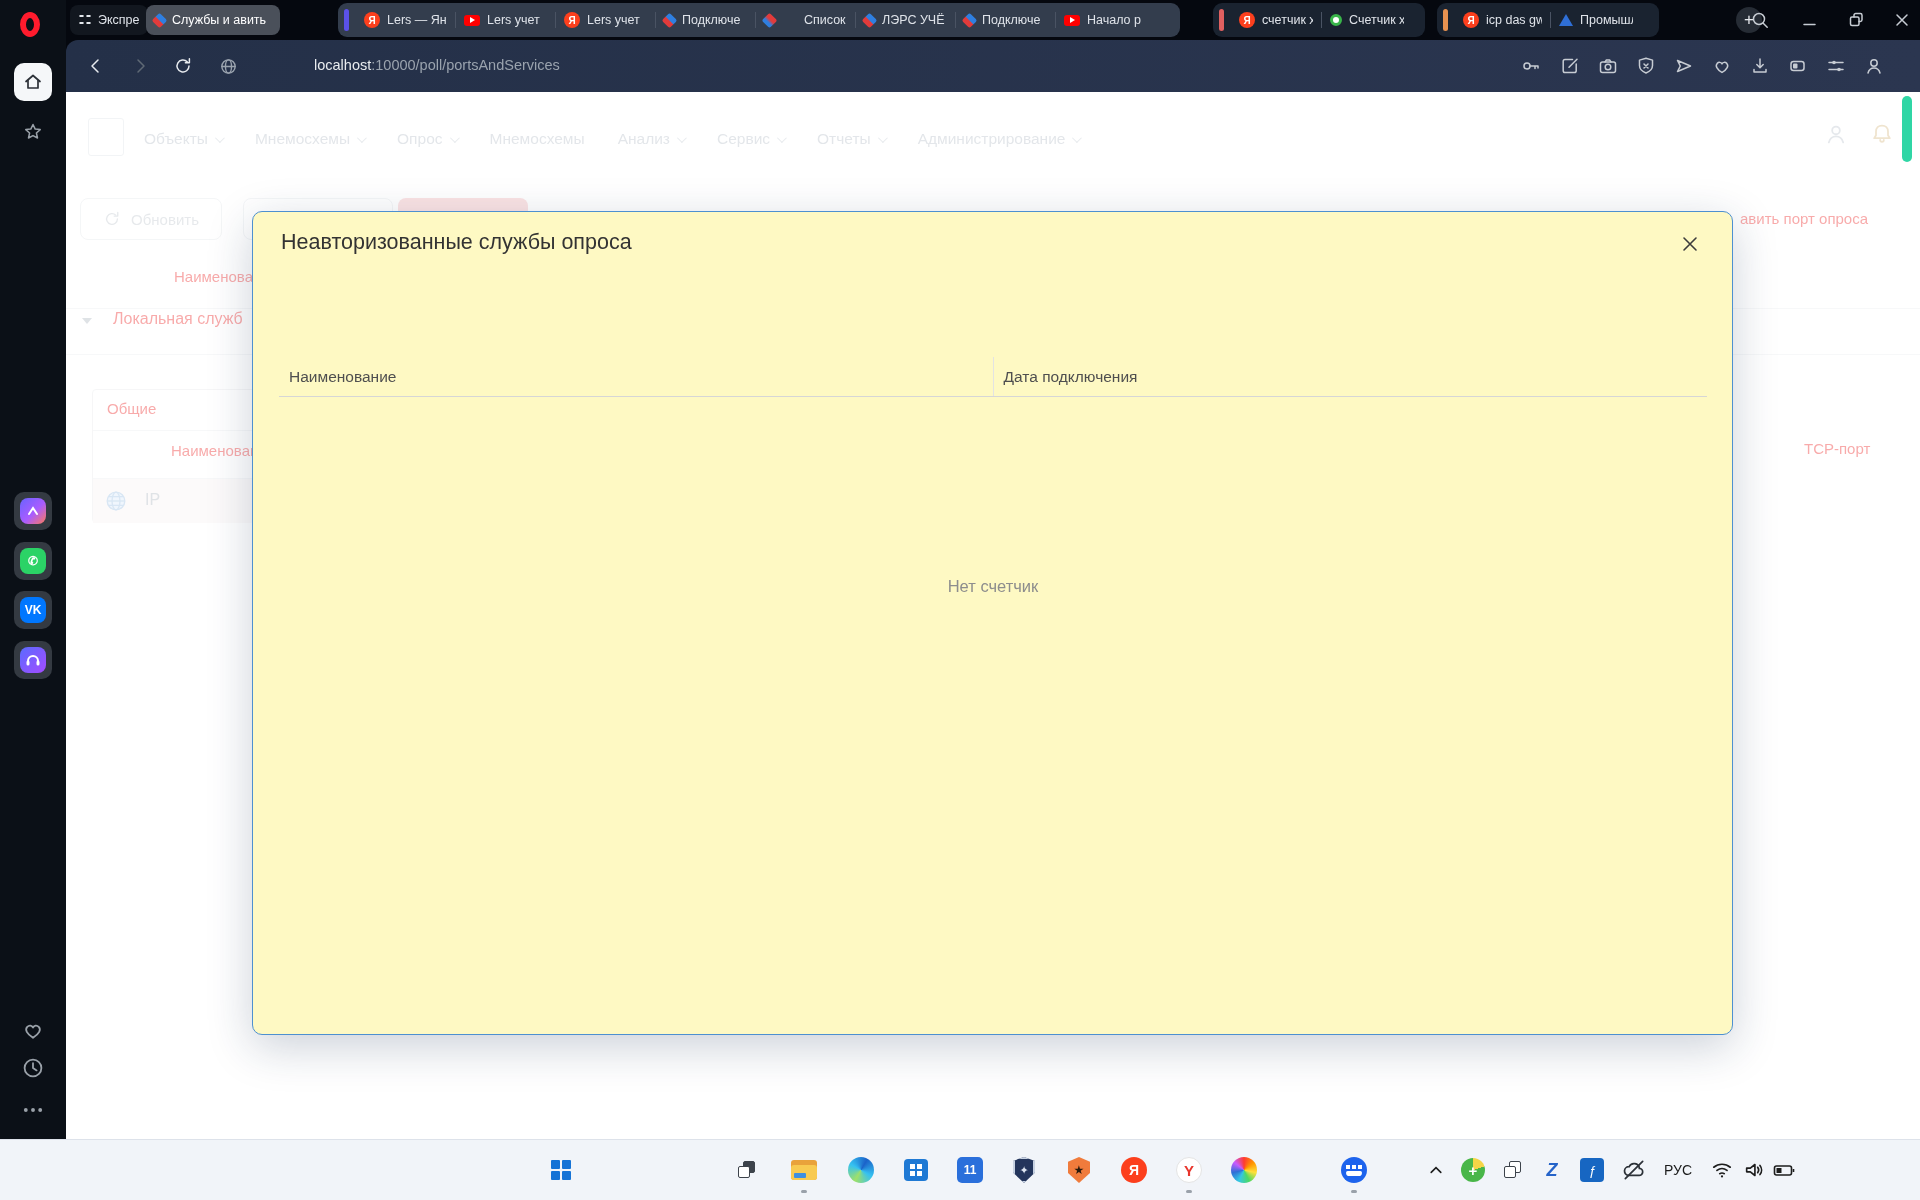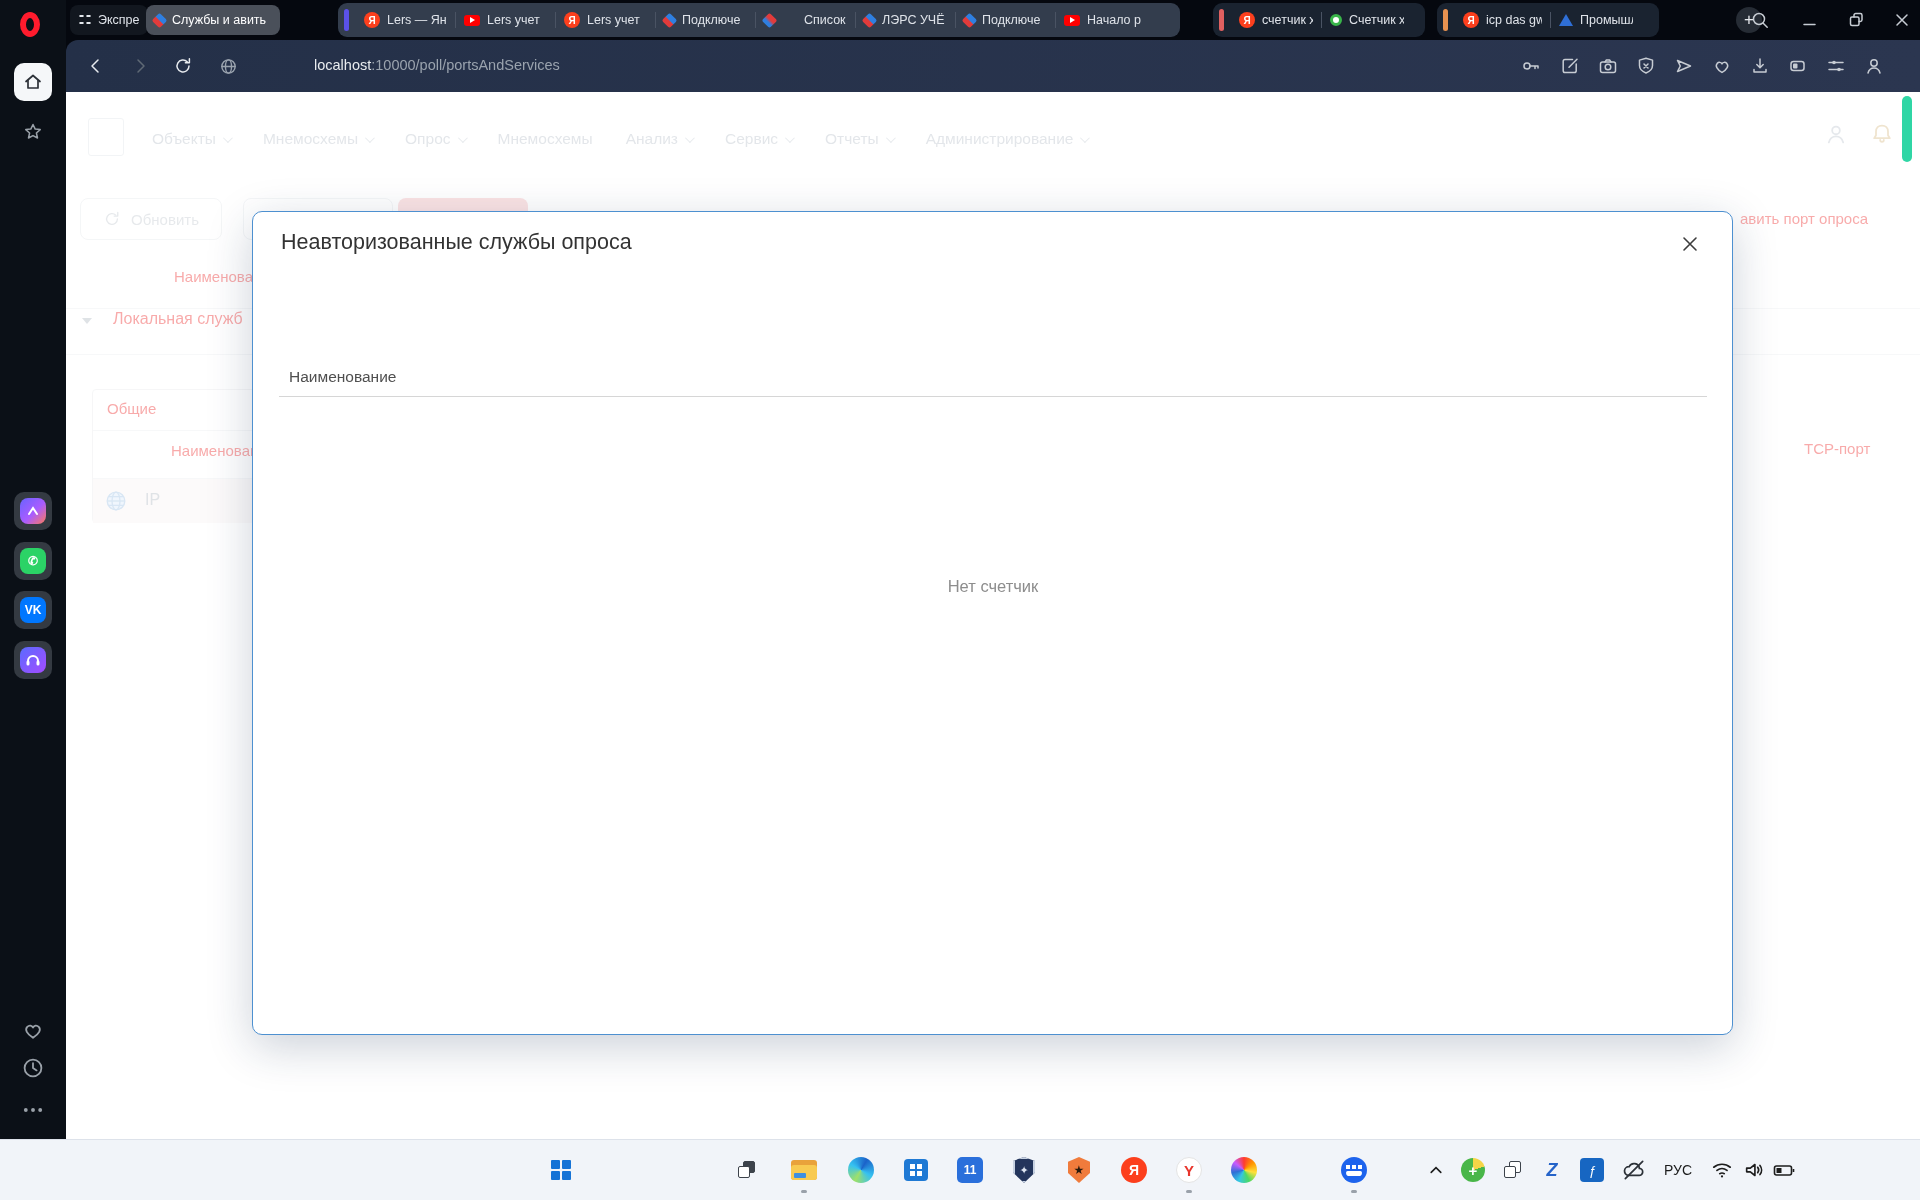--- a/index.html
+++ b/index.html
@@ -56,35 +56,35 @@
   .msg{background:#343a42;}
   .msg .bubble{width:26px;height:26px;border-radius:8px;display:flex;align-items:center;justify-content:center;color:#fff;font-size:12px;font-weight:bold;}
   .bub-aria{background:linear-gradient(135deg,#6a63ff,#a95cff 55%,#ff7a59);}
   .bub-wa{border-radius:50%;background:#2bd366;font-size:15px;}
   .bub-vk{border-radius:50%;background:#07f;font-size:10px;}
   .bub-pl{background:linear-gradient(135deg,#5a6bff,#a44bff);}
   .side-ico{position:absolute;left:21px;color:#aeb4bb;}
 
   
   .page{left:66px;top:92px;width:1854px;height:1047px;background:#fff;}
-  .nav{position:absolute;left:86px;top:38px;display:flex;gap:33px;align-items:center;
+  .nav{position:absolute;left:78px;top:38px;display:flex;gap:33px;align-items:center;
        color:#c1c8d0;font-size:15.5px;}
   .nav .it{display:flex;align-items:center;gap:7px;}
   .chev{width:7px;height:7px;border-right:1.6px solid #ccd2d9;border-bottom:1.6px solid #ccd2d9;
         transform:rotate(45deg) translateY(-2px);}
   .logo-box{position:absolute;left:22px;top:26px;width:36px;height:38px;background:#fff;border:1px solid #e3e6ea;border-radius:3px;}
   .ghostbtn{position:absolute;display:flex;align-items:center;gap:10px;border:1px solid #e7eaed;border-radius:8px;
             color:#c9cfd5;font-size:15px;justify-content:center;background:#fff;}
   .pinkbtn{position:absolute;background:#f6c0c4;border-radius:8px;}
   .hline{position:absolute;height:1px;background:#eef0f2;}
   .gray{color:#ef4444;}
 
   
   .overlayveil{left:66px;top:92px;width:1854px;height:1047px;background:rgba(255,255,255,.55);}
-  .modal{left:252px;top:211px;width:1481px;height:824px;background:#ffffff;border:1.5px solid #4d90d0;
+  .modal{left:252px;top:211px;width:1481px;height:824px;background:#fef9c3;border:1.5px solid #4d90d0;
          border-radius:10px;box-shadow:0 12px 45px rgba(25,45,80,.22);}
   .modal-title{position:absolute;left:28px;top:18px;font-size:21.5px;color:#333;}
   .mclose{position:absolute;right:30px;top:20px;width:24px;height:24px;color:#3c3c3c;display:flex;align-items:center;justify-content:center;}
   .mtable{position:absolute;left:26px;top:145px;width:1428px;}
   .mhead{display:flex;height:40px;border-bottom:1.5px solid #d6d6d6;}
   .mcol{flex:1;display:flex;align-items:center;padding-left:10px;font-size:15.5px;color:#4f4f4f;}
   .mcol + .mcol{border-left:1px solid #e3e3e3;}
   .nodata{position:absolute;left:0;top:220px;width:1428px;text-align:center;font-size:16.5px;color:#8d8d8d;}
   .scrollnub{left:1902px;top:96px;width:10px;height:66px;border-radius:5px;background:#2fd6a5;}
 
@@ -503,20 +503,21 @@
   <div class="abs modal">
     <div class="modal-title">Неавторизованные службы опроса</div>
     <div class="mclose">
       <svg width="20" height="20" viewBox="0 0 20 20" style="stroke:#3c3c3c;stroke-width:1.6;stroke-linecap:round;fill:none;">
           <path d="M4 4l12 12M16 4L4 16"></path>
         </svg>
     </div>
     <div class="mtable">
       <div class="mhead">
         <div class="mcol">Наименование</div>
+        <div class="mcol">Дата подключения</div>
       </div>
       <div class="nodata">Нет счетчик</div>
     </div>
   </div>
 
   <div class="abs taskbar">
     <div class="tbi" style="left:545px;">
       <span class="startgrid">
           <i></i>
           <i></i>

